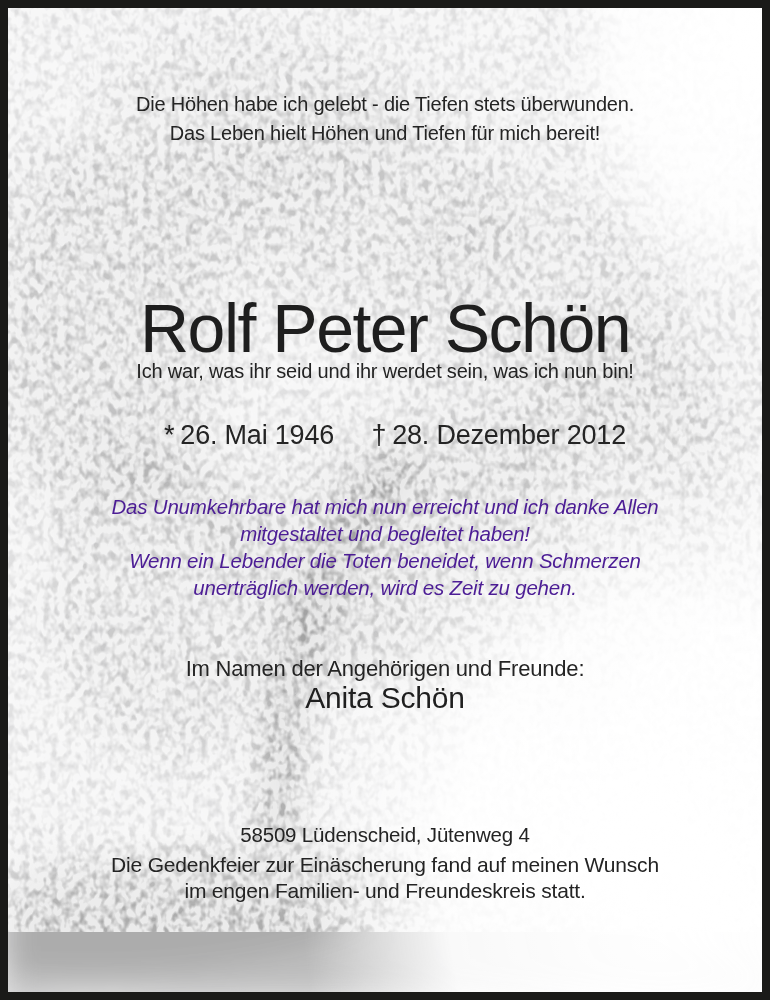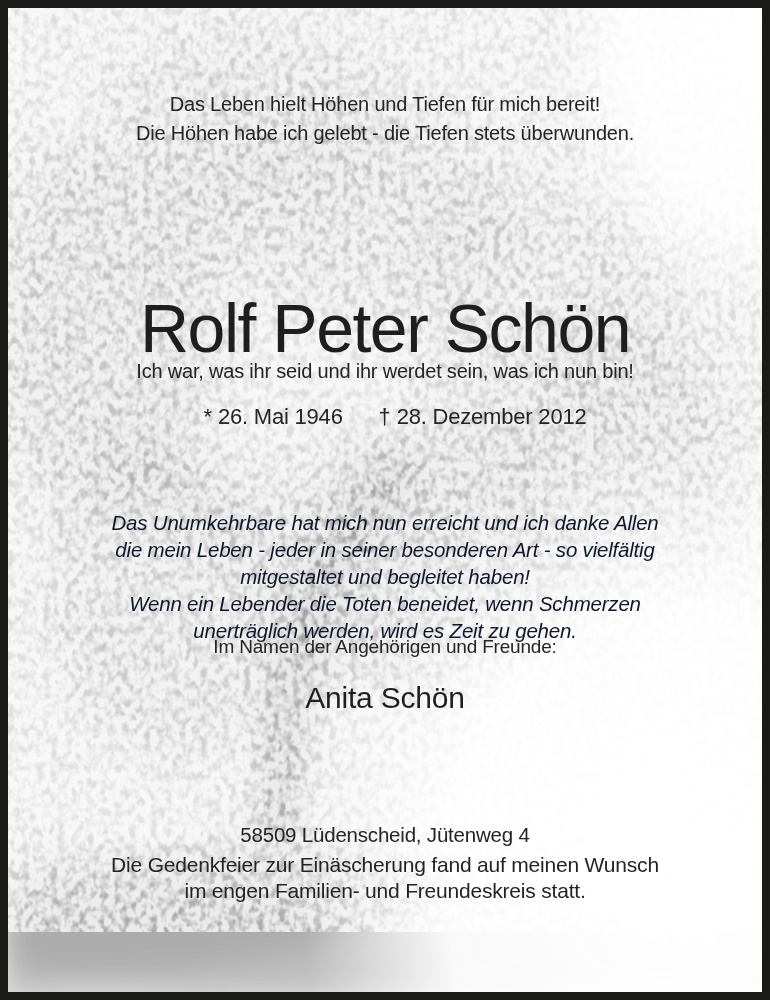--- a/index.html
+++ b/index.html
@@ -22,25 +22,25 @@
   .layer {
     position:absolute; left:0; right:0;
     text-align:center;
     z-index:2;
     letter-spacing:-0.2px;
     white-space:nowrap;
   }
   .verse       { top:82px;  font-size:20px;  line-height:29px; }
   .name        { top:286px; font-size:68px;  line-height:1; letter-spacing:-1.5px; color:#1e1e1e; font-weight:400; margin:0; }
   .epitaph     { top:352px; font-size:20px; }
-  .dates       { top:396px; font-size:22px;padding-left:20px; }
+  .dates       { top:412px; font-size:27px;padding-left:20px; }
   .dates .date-item { display:inline-block; margin:0 15px; }
   .dates .sym  { margin-right:6px; }
-  .message     { top:485px; font-size:20.5px; line-height:27px; font-style:italic; color:#0f172a;margin-top:16px; }
-  .intro       { top:628px; font-size:19px;text-align:center; }
+  .message     { top:485px; font-size:20.5px; line-height:27px; font-style:italic; color:#4c1d95; }
+  .intro       { top:648px; font-size:22px;text-align:center; }
   .mourner     { top:673px; font-size:30px;  color:#1f1f1f; }
   .address     { top:815px; font-size:20.5px; }
   .closing     { top:844px; font-size:21px; line-height:25.5px; }
 </style>
 </head>
 <body>
 
 <div class="page">
 
   <svg class="bg" viewBox="0 0 754 984" preserveAspectRatio="none" xmlns="http://www.w3.org/2000/svg" aria-hidden="true">
@@ -97,40 +97,39 @@
       <path d="M0 902 C130 872 240 876 370 912 C300 952 150 972 0 962 Z" fill="#9e9e9e" opacity="0.55"></path>
     </g>
 
     <rect width="754" height="880" filter="url(#speck)" opacity="0.75"></rect>
 
     <rect width="754" height="984" fill="url(#whiteBR)"></rect>
     <rect width="754" height="984" fill="url(#whiteTR)"></rect>
   </svg>
 
   <div class="layer verse">
+    <div>Die Höhen habe ich gelebt - die Tiefen stets überwunden.</div>
     <div>Das Leben hielt Höhen und Tiefen für mich bereit!</div>
-    <div>Die Höhen habe ich gelebt - die Tiefen stets überwunden.</div>
   </div>
 
   <h1 class="layer name">Rolf Peter Schön</h1>
 
   <div class="layer epitaph">Ich war, was ihr seid und ihr werdet sein, was ich nun bin!</div>
 
   <div class="layer dates">
     <span class="date-item">
       <span class="sym">*</span><span>26. Mai 1946</span>
     </span>
     <span class="date-item">
       <span class="sym">†</span><span>28. Dezember 2012</span>
     </span>
   </div>
 
   <div class="layer message">
     <div>Das Unumkehrbare hat mich nun erreicht und ich danke Allen</div>
-    <div>die mein Leben - jeder in seiner besonderen Art - so vielfältig</div>
     <div>mitgestaltet und begleitet haben!</div>
     <div>Wenn ein Lebender die Toten beneidet, wenn Schmerzen</div>
     <div>unerträglich werden, wird es Zeit zu gehen.</div>
   </div>
 
   <div class="layer intro">Im Namen der Angehörigen und Freunde:</div>
 
   <div class="layer mourner">Anita Schön</div>
 
   <div class="layer address">58509 Lüdenscheid, Jütenweg 4</div>

